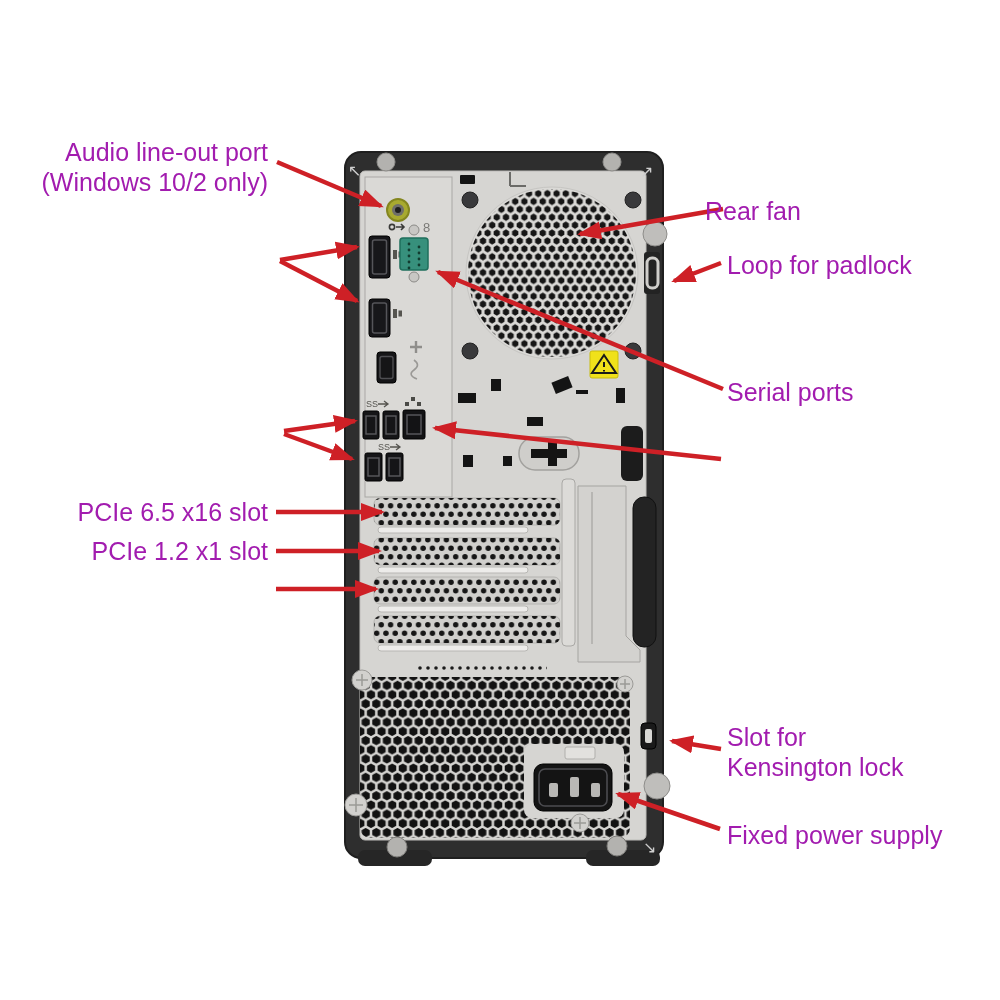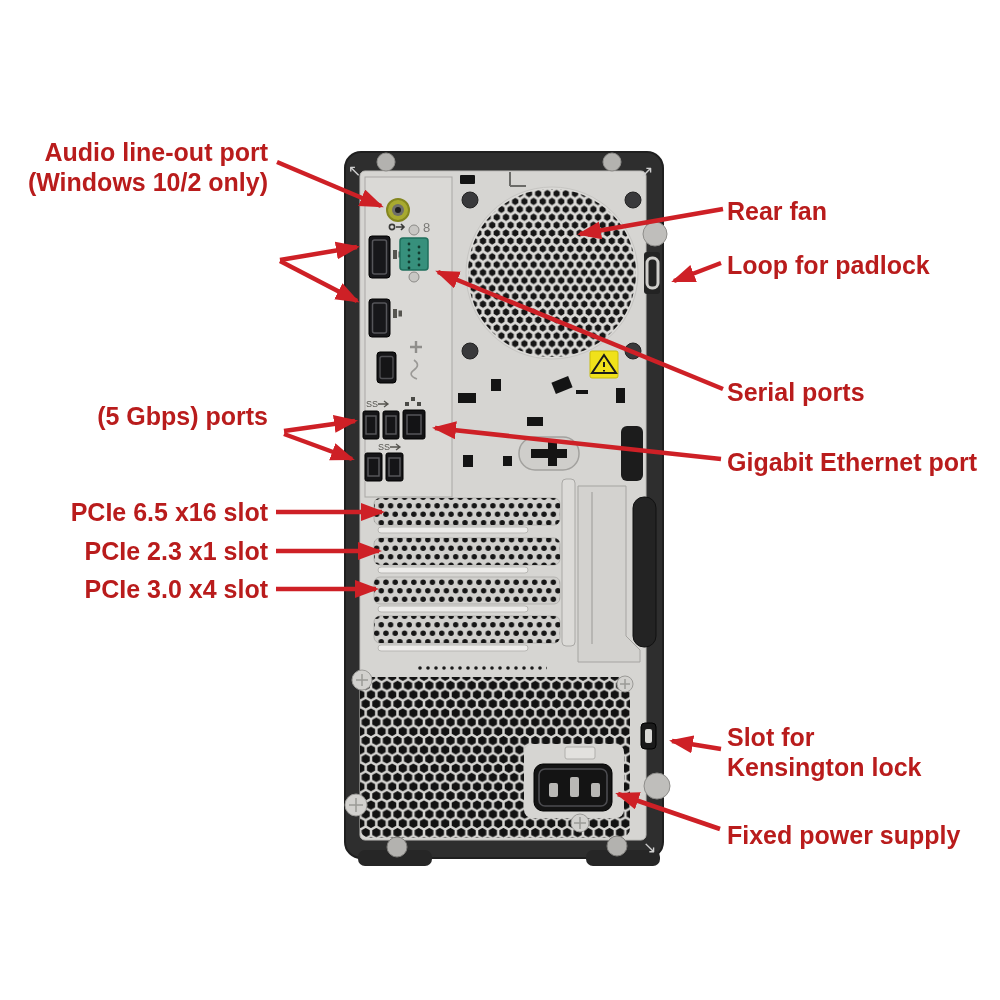--- a/index.html
+++ b/index.html
@@ -1,19 +1,19 @@
 <!DOCTYPE html>
 <html><head>
 <meta charset="utf-8">
 <style>
   html,body{margin:0;padding:0;background:#ffffff;}
   #stage{position:relative;width:1000px;height:1000px;background:#ffffff;overflow:hidden;
          font-family:"Liberation Sans","DejaVu Sans",sans-serif;color:#111;}
   #chassis-svg{position:absolute;left:0;top:0;width:1000px;height:1000px;}
-  .callout{position:absolute;font-size:25px;line-height:30px;color:#b91c1c;white-space:nowrap;font-weight:bold;}
+  .callout{position:absolute;font-size:25px;line-height:30px;color:#a21caf;white-space:nowrap;}
   .callout.left{text-align:right;}
   .callout.right{text-align:left;}
 </style>
 </head>
 <body>
 
 <div id="stage">
 
   <svg id="chassis-svg" viewBox="0 0 1000 1000">
     <defs>
@@ -244,43 +244,36 @@
       <path d="M721,749 L672,741" marker-end="url(#ah)"></path>
       <path d="M720,829 L618,794" marker-end="url(#ah)"></path>
     </g>
   </svg>
 
   <div class="callout left" style="right:732px;top:137px">
     <div>Audio line-out port</div>
     <div>(Windows 10/2 only)</div>
   </div>
   <div class="callout left" style="right:732px;top:401px">
-    <div>(5 Gbps) ports</div>
   </div>
   <div class="callout left" style="right:732px;top:497px">
     <div>PCIe 6.5 x16 slot</div>
   </div>
   <div class="callout left" style="right:732px;top:536px">
-    <div>PCIe 2.3 x1 slot</div>
-  </div>
-  <div class="callout left" style="right:732px;top:574px">
-    <div>PCIe 3.0 x4 slot</div>
-  </div>
-
-  <div class="callout right" style="left:727px;top:196px">
+    <div>PCIe 1.2 x1 slot</div>
+  </div>
+
+  <div class="callout right" style="left:705px;top:196px">
     <div>Rear fan</div>
   </div>
   <div class="callout right" style="left:727px;top:250px">
     <div>Loop for padlock</div>
   </div>
   <div class="callout right" style="left:727px;top:377px">
     <div>Serial ports</div>
-  </div>
-  <div class="callout right" style="left:727px;top:447px">
-    <div>Gigabit Ethernet port</div>
   </div>
   <div class="callout right" style="left:727px;top:722px">
     <div>Slot for</div>
     <div>Kensington lock</div>
   </div>
   <div class="callout right" style="left:727px;top:820px">
     <div>Fixed power supply</div>
   </div>
 
 </div>

